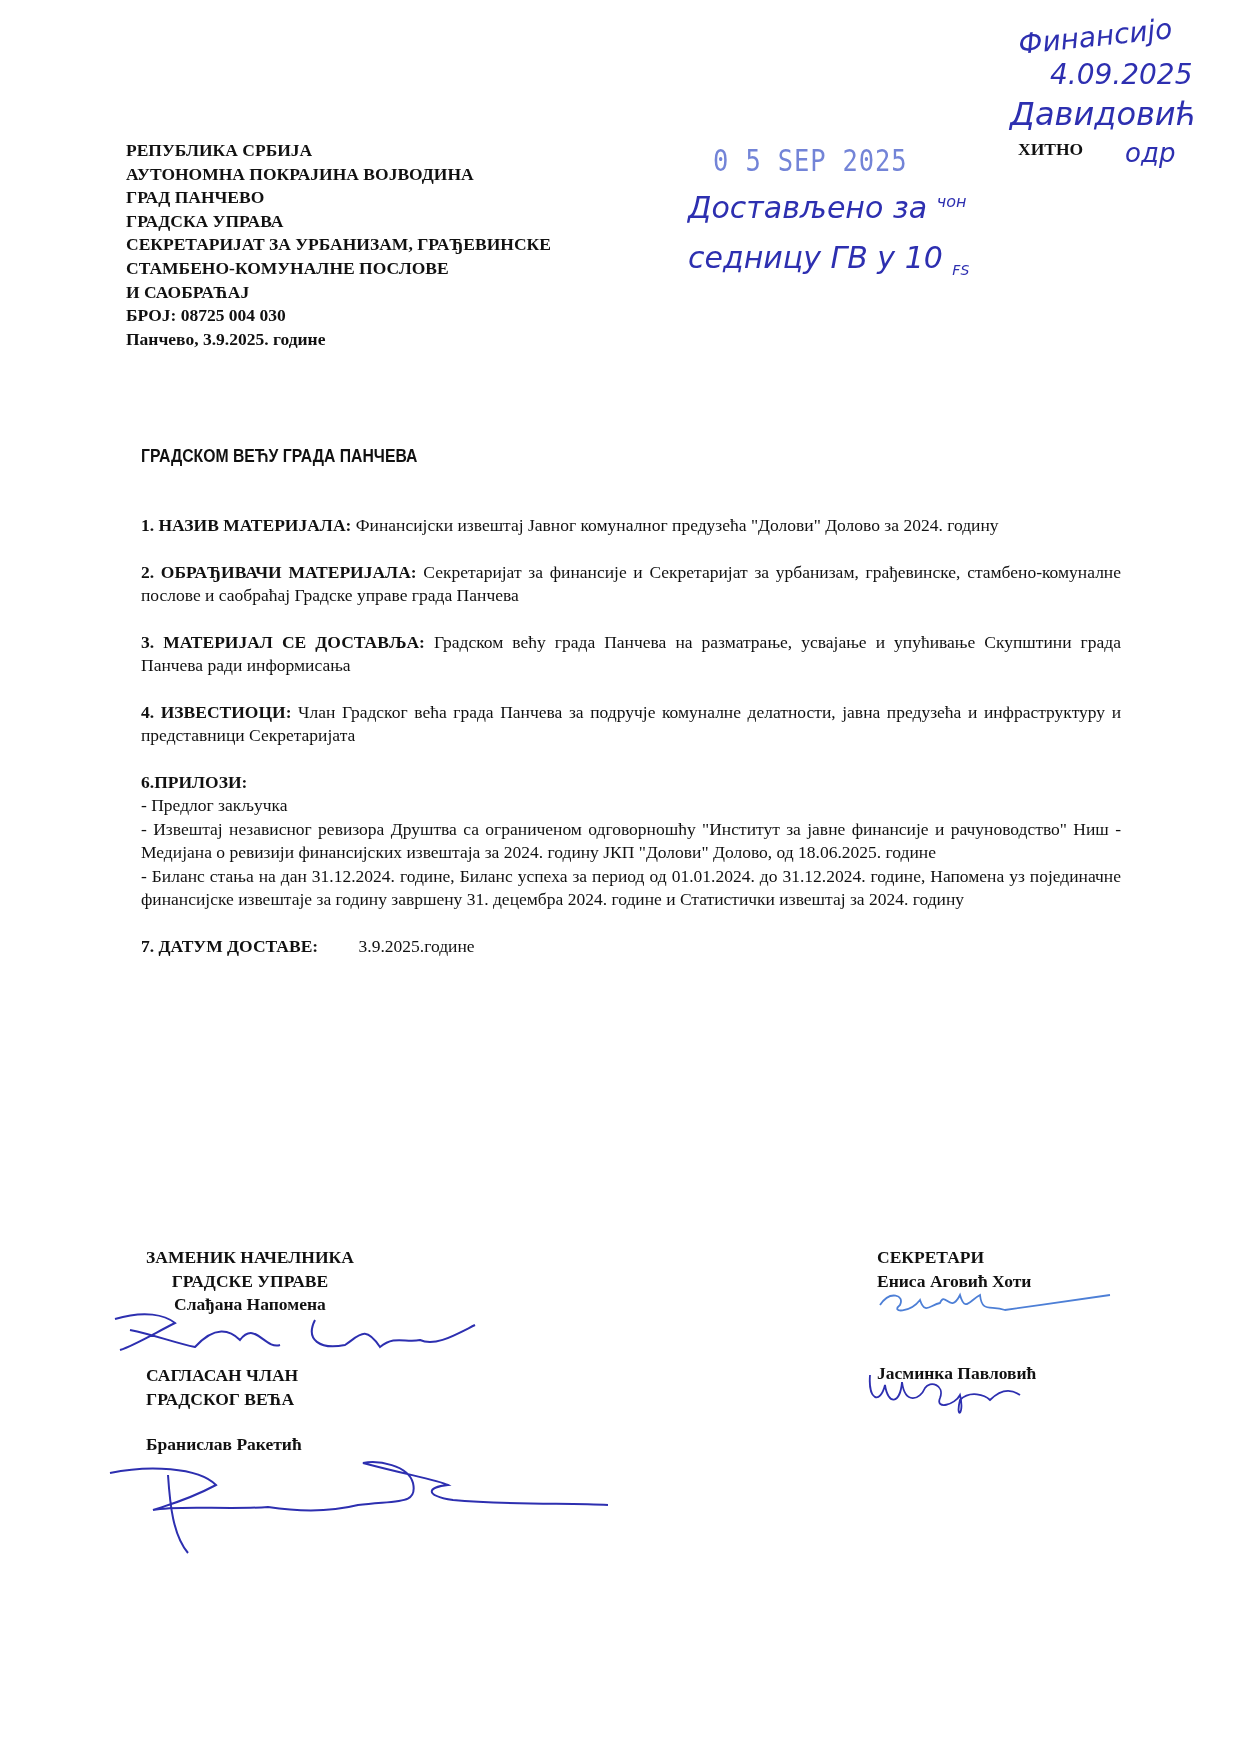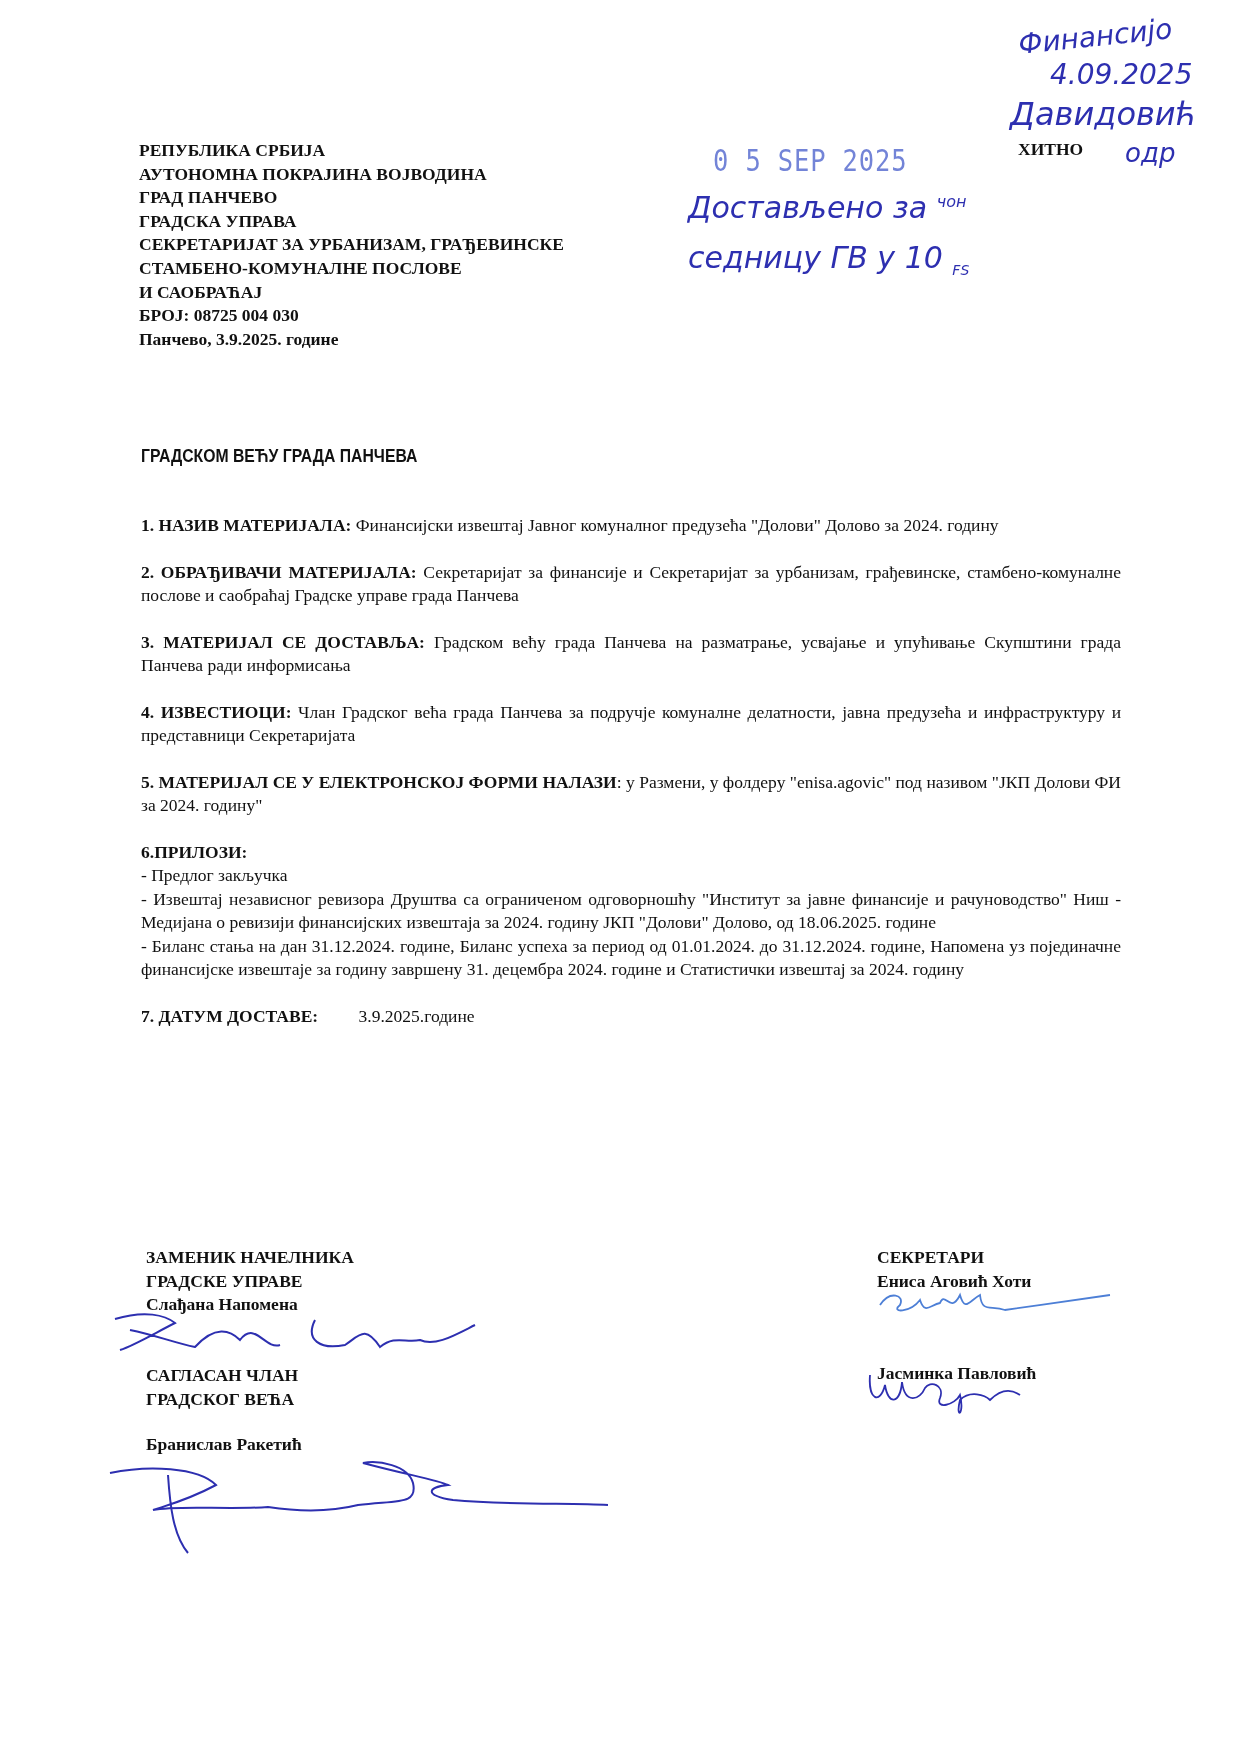--- a/index.html
+++ b/index.html
@@ -1,20 +1,20 @@
 <!DOCTYPE html>
 <html><head>
 <meta charset="utf-8">
 <style>
   html, body { margin: 0; padding: 0; background: #ffffff; }
   body { width: 1240px; height: 1753px; position: relative; overflow: hidden;
          font-family: "Liberation Serif", serif; color: #111; }
   .page { position: absolute; left: 0; top: 0; width: 1240px; height: 1753px; background: #fff; }
 
-  .header { position: absolute; left: 139px; top: 139px; font-weight: bold; font-size: 17.5px; line-height: 23.6px; }
+  .header { position: absolute; left: 126px; top: 139px; font-weight: bold; font-size: 17.5px; line-height: 23.6px; }
   .header div { white-space: nowrap; }
 
   .stamp { position: absolute; left: 713px; top: 143px; font-family: "DejaVu Sans Mono", monospace;
            color: #5b6fd1; font-size: 30px; letter-spacing: 1px; transform: scaleX(0.85); transform-origin: left top; opacity: 0.85; }
   .urgent { position: absolute; left: 1018px; top: 139px; font-weight: bold; font-size: 17.5px; }
 
   .hand { position: absolute; font-family: "DejaVu Sans", sans-serif; font-style: italic; color: #2d2fb0; }
   .hand.note1 { left: 688px; top: 190px; font-size: 30px; }
   .hand.note2 { left: 688px; top: 240px; font-size: 30px; }
   .hand.tr1 { left: 1018px; top: 20px; font-size: 28px; transform: rotate(-6deg); }
@@ -25,21 +25,21 @@
   .addressee { position: absolute; left: 141px; top: 446px; font-weight: bold; font-size: 17.5px;
                font-family: "Liberation Sans Narrow", "Liberation Sans", sans-serif; transform: scaleX(0.9); transform-origin: left; }
 
   .body-text { position: absolute; left: 141px; top: 514px; width: 980px; font-size: 17.5px; line-height: 23.5px;
                font-family: "Liberation Serif", serif; text-align: justify; }
   .section { margin-bottom: 23px; }
   .section .lbl { font-weight: bold; }
   .attach-list div { }
   .date-row .val { margin-left: 36px; }
 
-  .sig-left { position: absolute; left: 146px; top: 1246px; font-weight: bold; font-size: 17.5px; line-height: 23.5px; }
+  .sig-left { position: absolute; left: 146px; top: 1246px; font-weight: bold; font-size: 17.5px; line-height: 23.5px; text-align: center; }
   .sig-left2 { position: absolute; left: 146px; top: 1364px; font-weight: bold; font-size: 17.5px; line-height: 23.5px; }
   .sig-left3 { position: absolute; left: 146px; top: 1434px; font-weight: bold; font-size: 17.5px; }
   .sig-right { position: absolute; left: 877px; top: 1246px; font-weight: bold; font-size: 17.5px; line-height: 23.5px; }
   .sig-right2 { position: absolute; left: 877px; top: 1363px; font-weight: bold; font-size: 17.5px; }
 
   svg.sig { position: absolute; overflow: visible; }
 </style>
 </head>
 <body>
 
@@ -85,23 +85,20 @@
       <span>Секретаријат за финансије и Секретаријат за урбанизам, грађевинске, стамбено-комуналне послове и саобраћај Градске управе града Панчева</span>
     </div>
     <div class="section">
       <span class="lbl">3. МАТЕРИЈАЛ СЕ ДОСТАВЉА:</span>
       <span>Градском већу града Панчева на разматрање, усвајање и упућивање Скупштини града Панчева ради информисања</span>
     </div>
     <div class="section">
       <span class="lbl">4. ИЗВЕСТИОЦИ:</span>
       <span>Члан Градског већа града Панчева за подручје комуналне делатности, јавна предузећа и инфраструктуру  и представници Секретаријата</span>
     </div>
-    <div class="section">
-      <span class="lbl">5. МАТЕРИЈАЛ СЕ У ЕЛЕКТРОНСКОЈ ФОРМИ НАЛАЗИ</span><span>: у Размени, у фолдеру "enisa.agovic" под називом "ЈКП Долови ФИ за 2024. годину"</span>
-    </div>
     <div class="section attach-list">
       <div class="lbl">6.ПРИЛОЗИ:</div>
       <div>- Предлог закључка</div>
       <div>- Извештај независног ревизора Друштва са ограниченом одговорношћу "Институт за јавне финансије и рачуноводство" Ниш - Медијана о ревизији финансијских извештаја за 2024. годину ЈКП "Долови" Долово, од 18.06.2025. године</div>
       <div>- Биланс стања на дан 31.12.2024. године,  Биланс успеха за период од 01.01.2024. до 31.12.2024. године, Напомена уз појединачне финансијске извештаје за годину завршену 31. децембра 2024. године и Статистички извештај за 2024. годину</div>
     </div>
     <div class="section date-row">
       <span class="lbl">7. ДАТУМ ДОСТАВЕ:</span>
       <span class="val">3.9.2025.године</span>
     </div>

